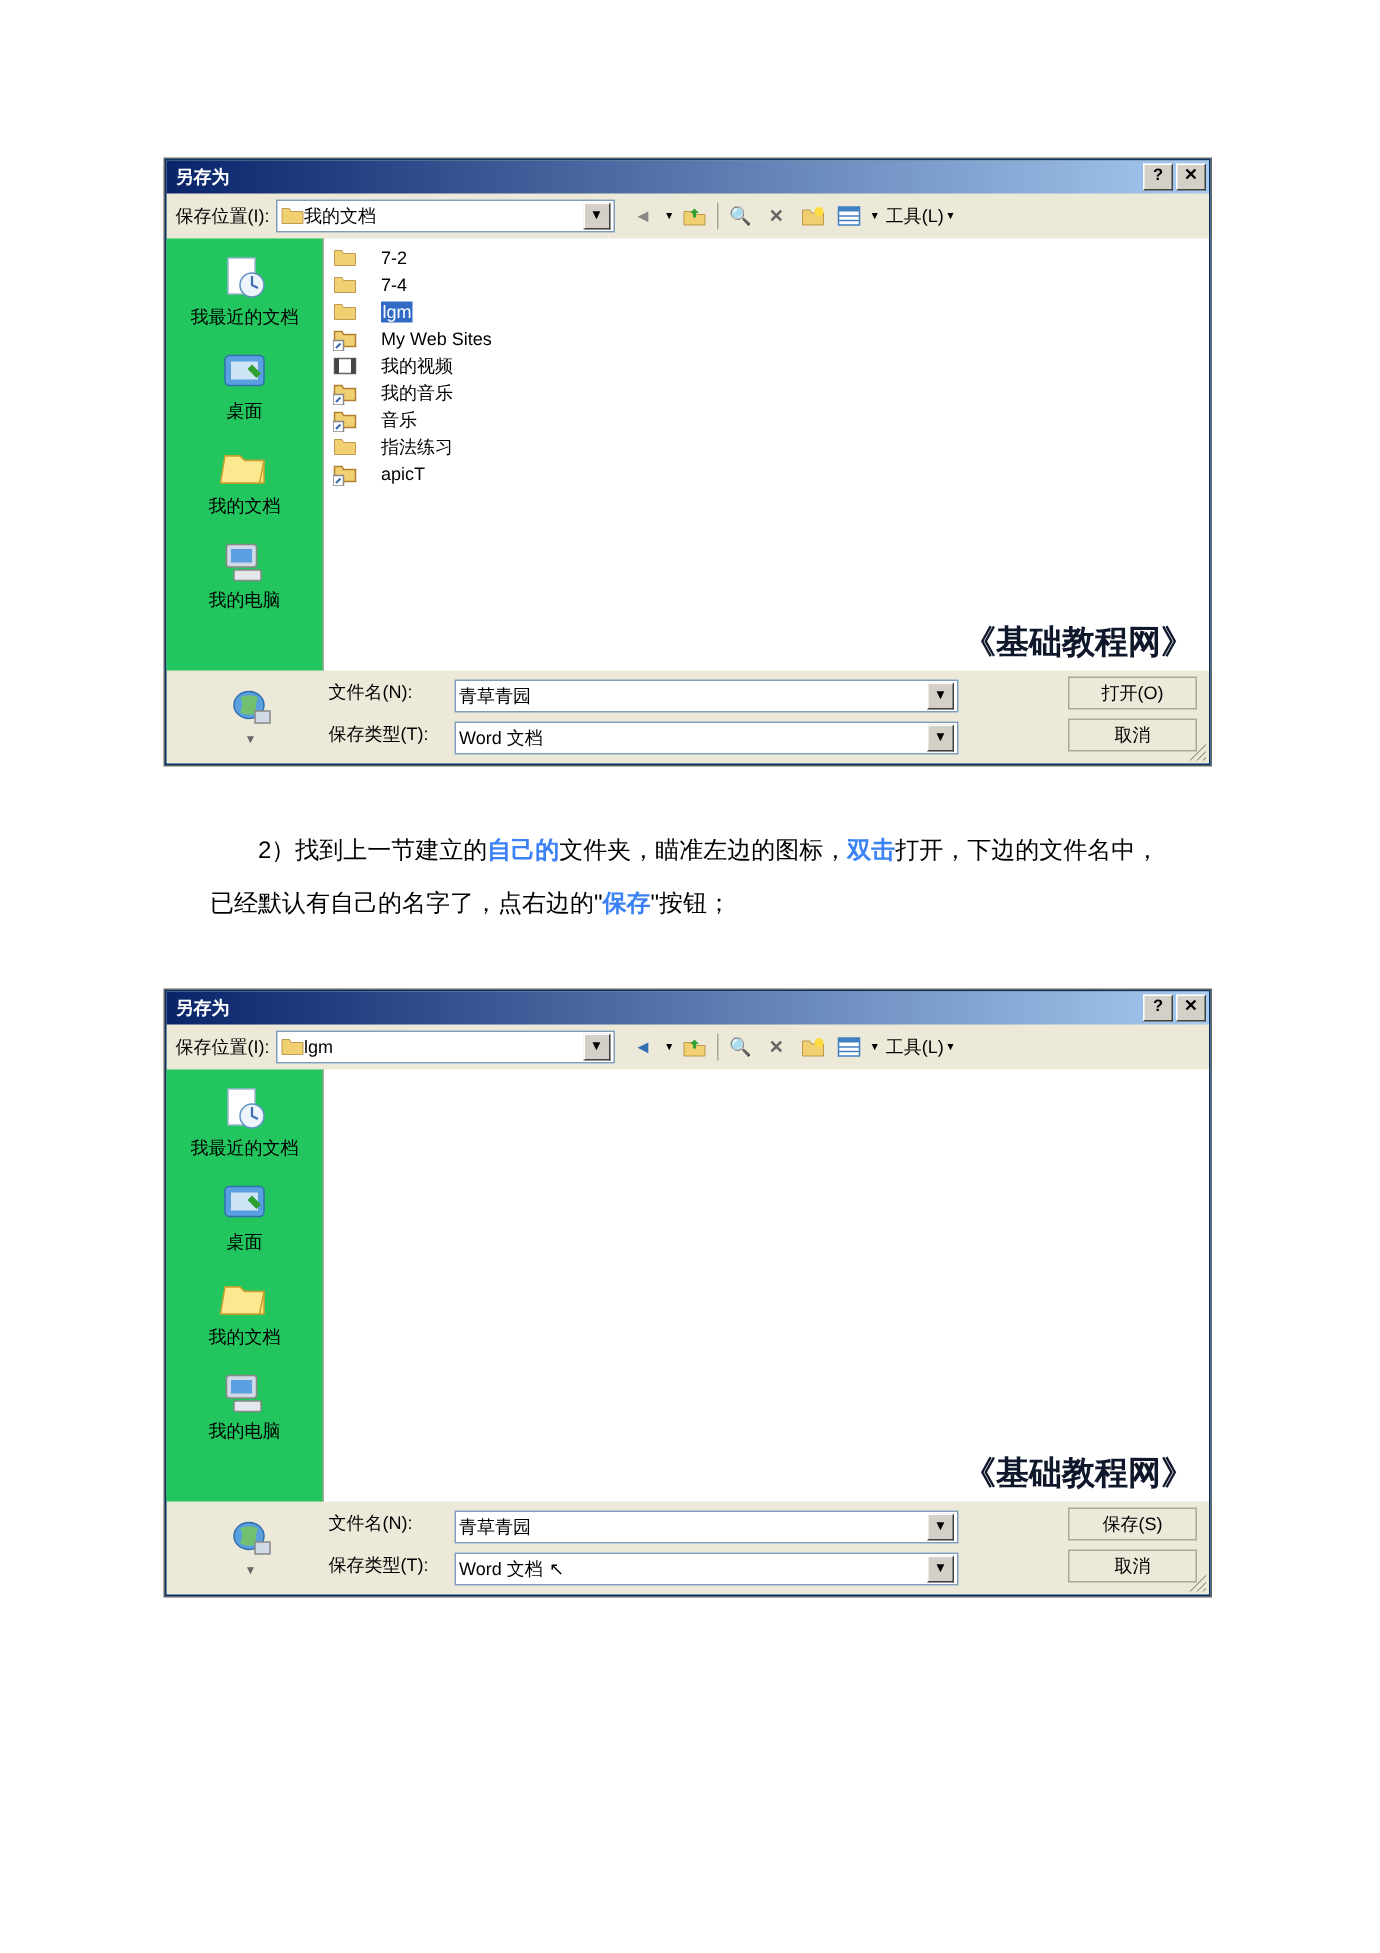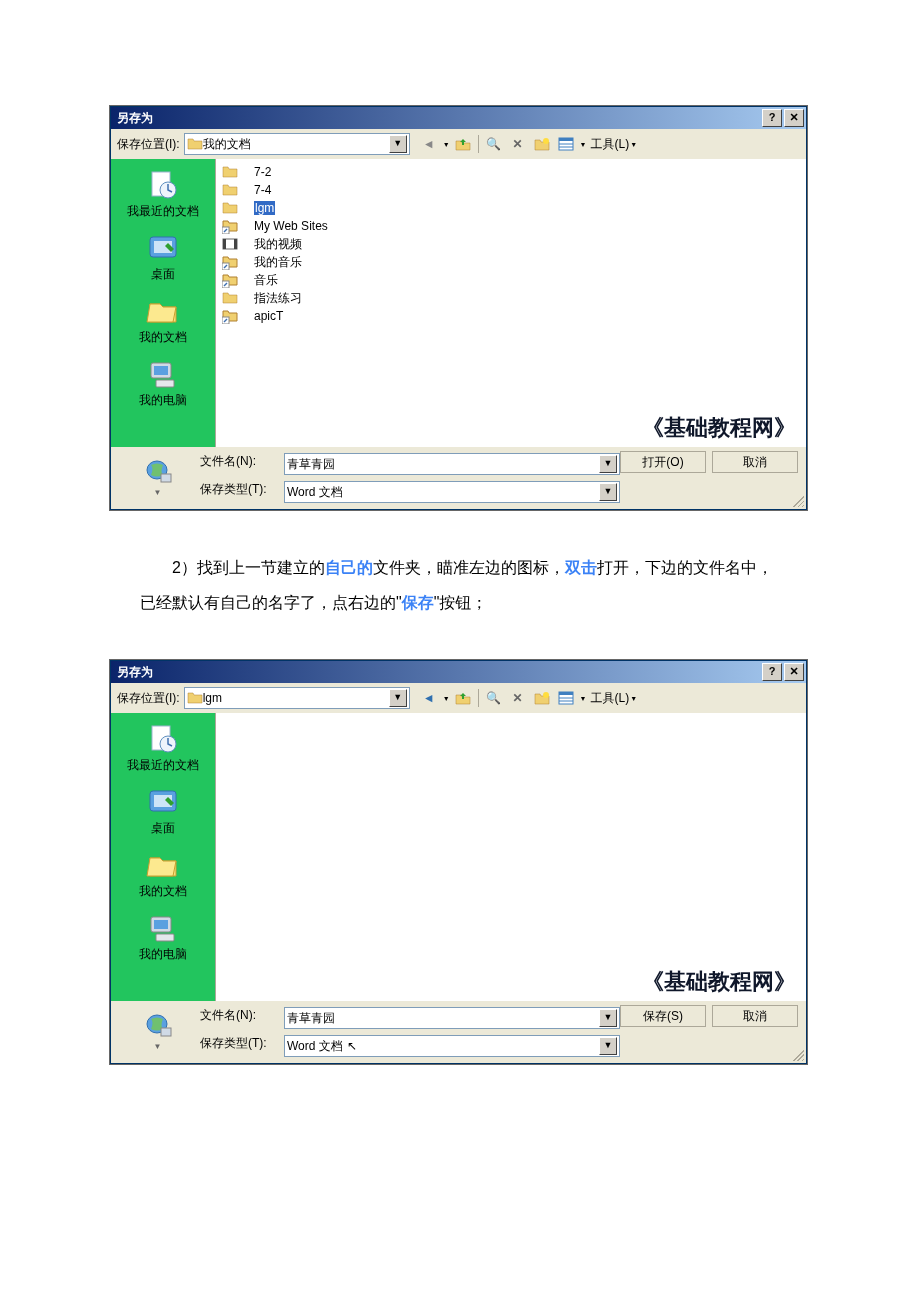--- a/index.html
+++ b/index.html
@@ -159,21 +159,21 @@
   .field-row { display: flex; align-items: flex-start; gap: 6px; font-size: 12px; }
   .field-label { width: 78px; }
   .combo.wide { width: 330px; }
   .btn {
     width: 86px; height: 22px;
     background: #ece9d8;
     border: 1px solid #aca899;
     font-size: 12px;
     font-family: inherit;
   }
-  .bottom-btns { display: flex; flex-direction: row; gap: 6px; margin-left: auto; padding-right: 4px; }
+  .bottom-btns { display: flex; flex-direction: column; gap: 6px; margin-left: auto; padding-right: 4px; }
   .resize-grip {
     position: absolute;
     right: 2px; bottom: 2px;
     width: 14px; height: 14px;
     background:
       linear-gradient(135deg, transparent 60%, #aca899 60%, #aca899 65%, transparent 65%,
                       transparent 75%, #aca899 75%, #aca899 80%, transparent 80%,
                       transparent 90%, #aca899 90%, #aca899 95%, transparent 95%);
   }
 

